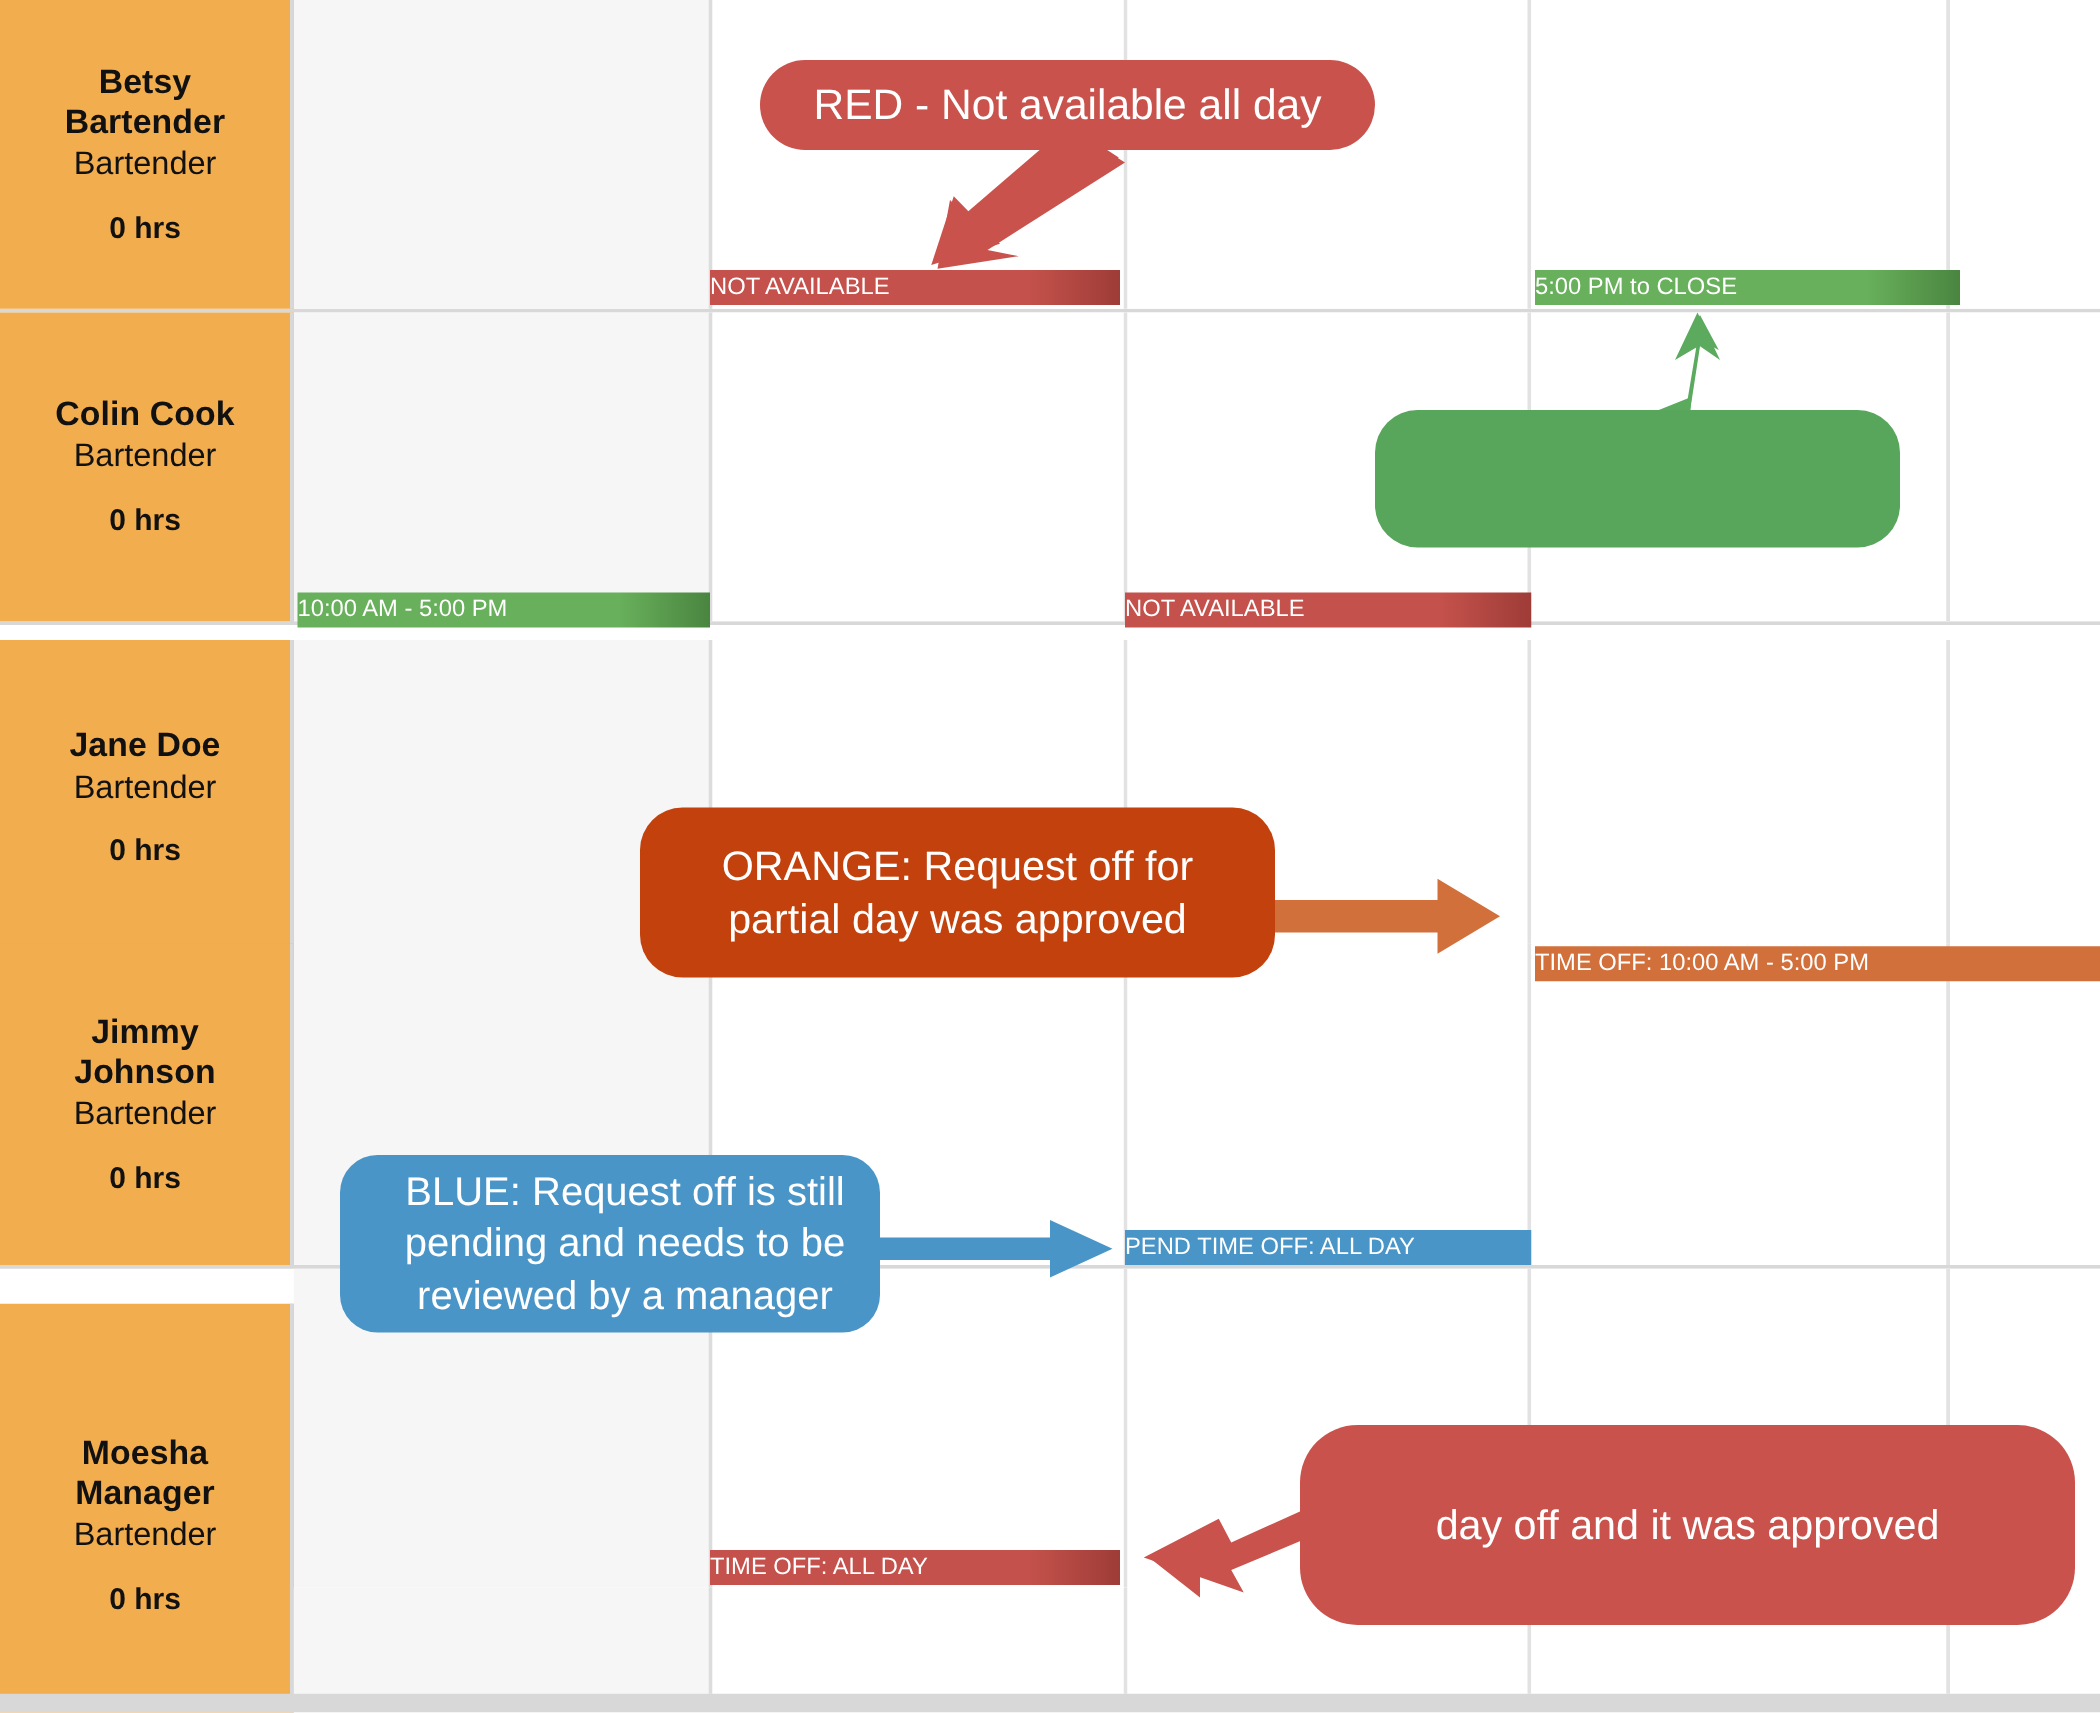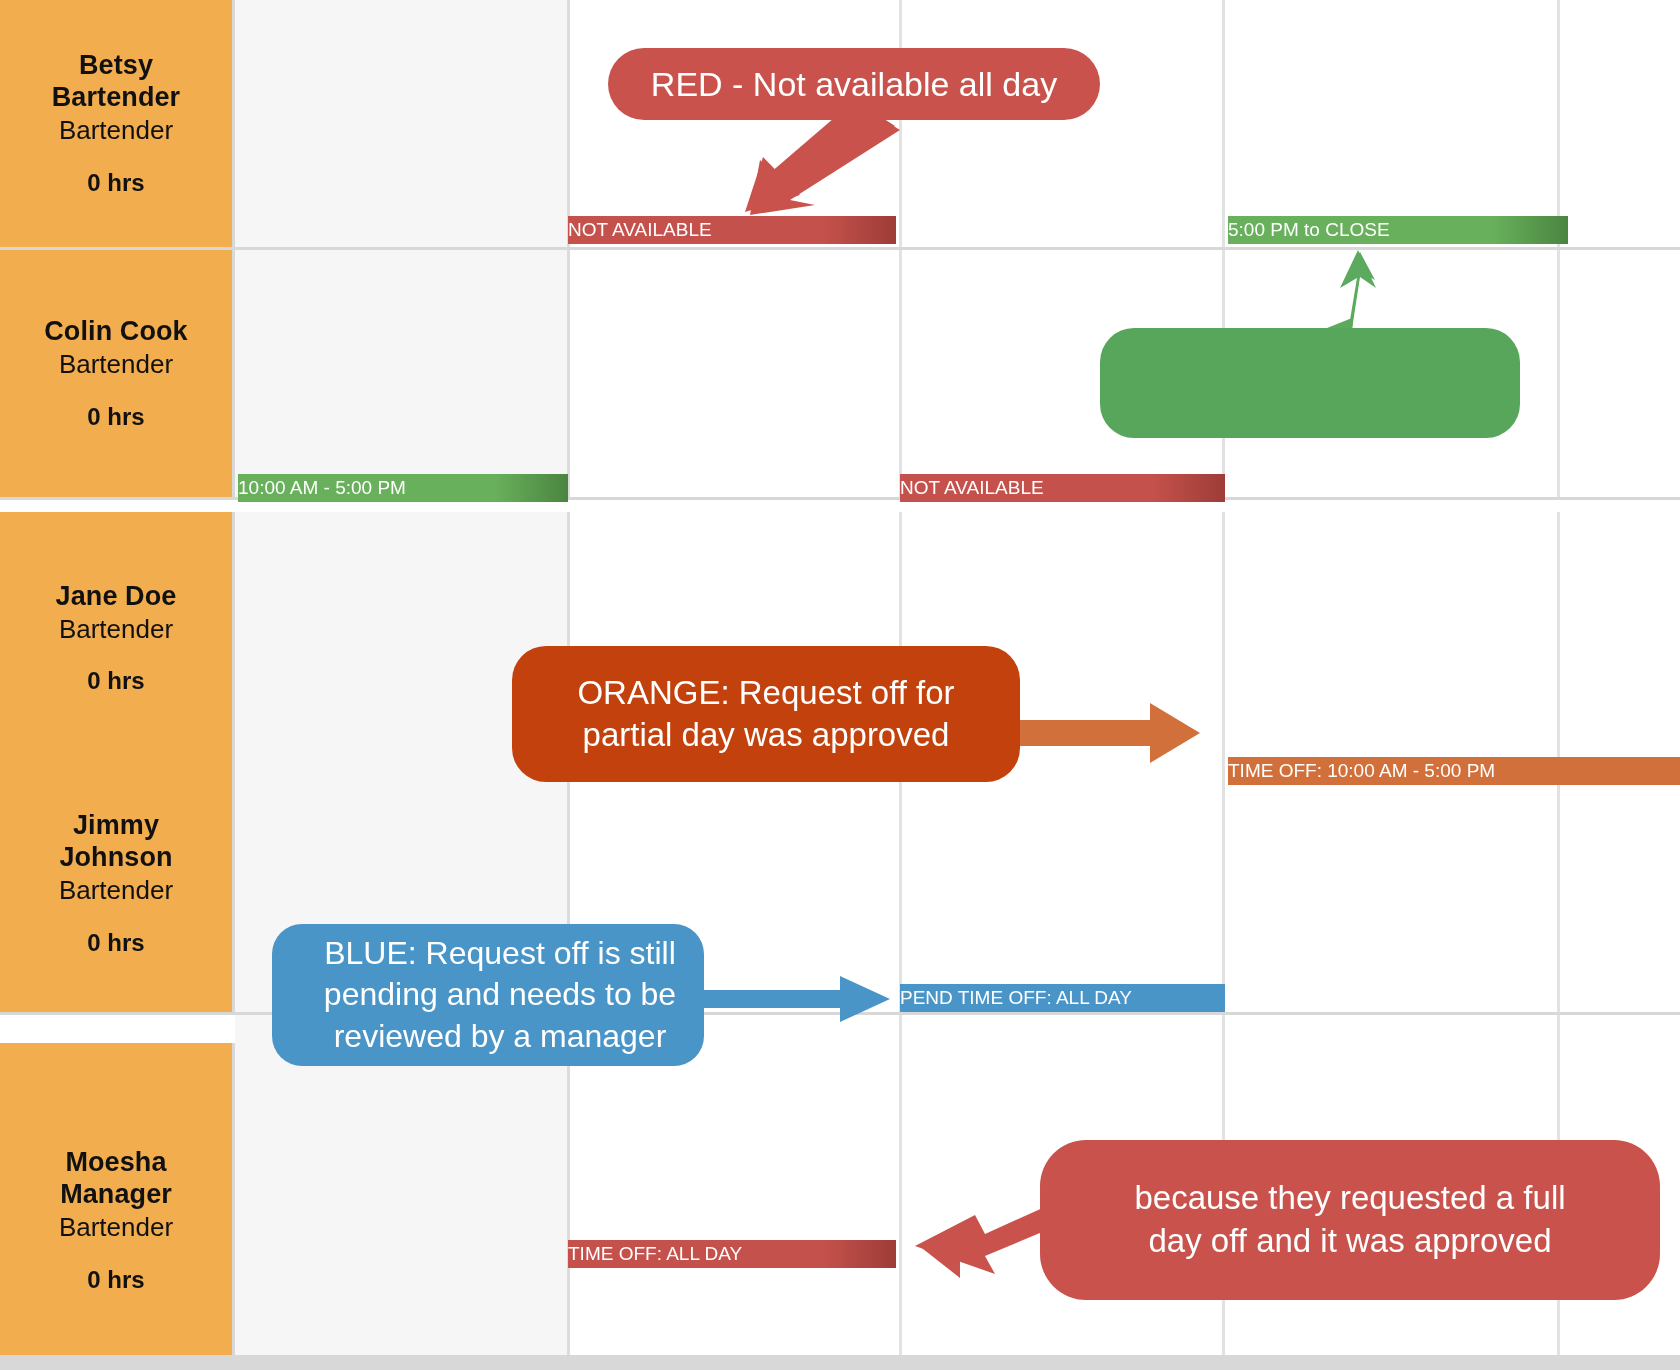--- a/index.html
+++ b/index.html
@@ -190,17 +190,16 @@
     <span class="ctext">partial day was approved</span>
   </div>
 
   <div class="callout c-blue" style="left:272px;top:924px;width:432px;height:142px;border-radius:30px;font-size:32px;flex-direction:column;line-height:1.30;">
     <span class="ctext">BLUE: Request off is still</span>
     <span class="ctext">pending and needs to be</span>
     <span class="ctext">reviewed by a manager</span>
   </div>
 
   <div class="callout c-red" style="left:1040px;top:1140px;width:620px;height:160px;border-radius:46px;font-size:33px;flex-direction:column;line-height:1.30;">
-    <span class="ctext">because they requested a full</span>
     <span class="ctext">day off and it was approved</span>
   </div>
 
 </div>
 
 </body></html>

